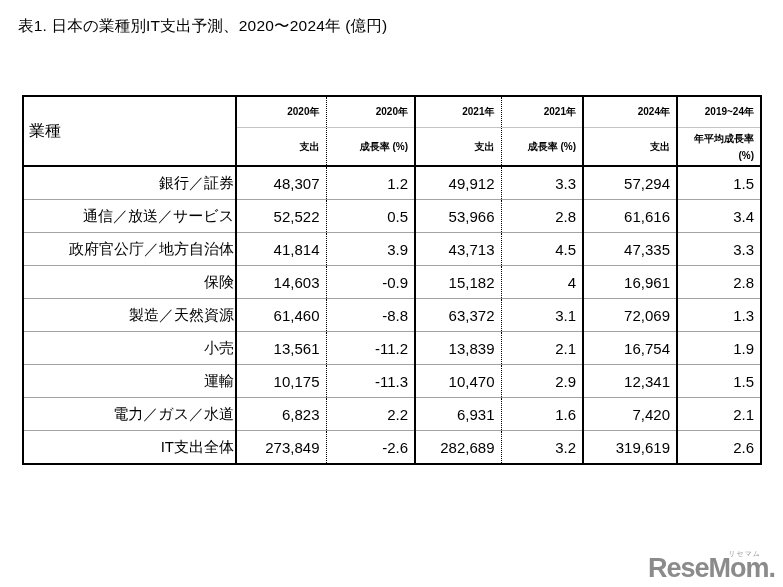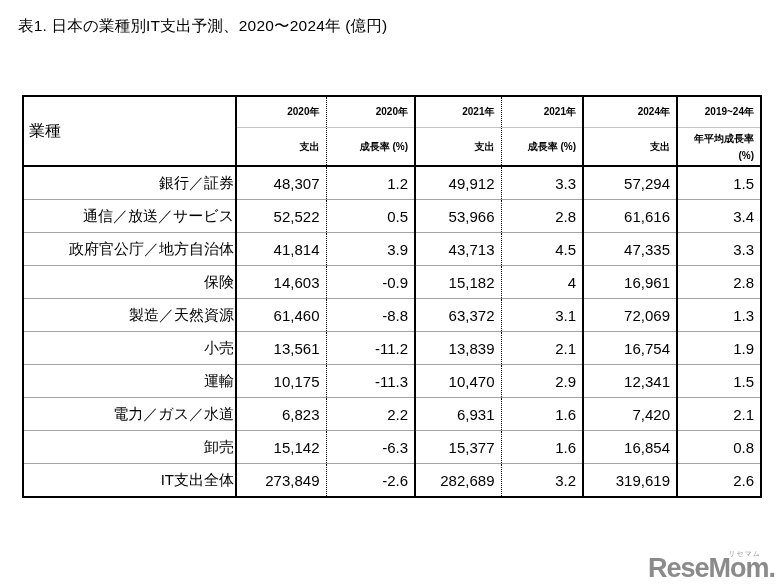--- a/index.html
+++ b/index.html
@@ -210,29 +210,20 @@
     </tr>
     <tr>
       <td class="label">電力／ガス／水道</td>
       <td class="num">6,823</td>
       <td class="num">2.2</td>
       <td class="num">6,931</td>
       <td class="num">1.6</td>
       <td class="num">7,420</td>
       <td class="num">2.1</td>
     </tr>
-    <tr>
-      <td class="label">卸売</td>
-      <td class="num">15,142</td>
-      <td class="num">-6.3</td>
-      <td class="num">15,377</td>
-      <td class="num">1.6</td>
-      <td class="num">16,854</td>
-      <td class="num">0.8</td>
-    </tr>
     <tr class="total">
       <td class="label">IT支出全体</td>
       <td class="num">273,849</td>
       <td class="num">-2.6</td>
       <td class="num">282,689</td>
       <td class="num">3.2</td>
       <td class="num">319,619</td>
       <td class="num">2.6</td>
     </tr>
   </tbody>

